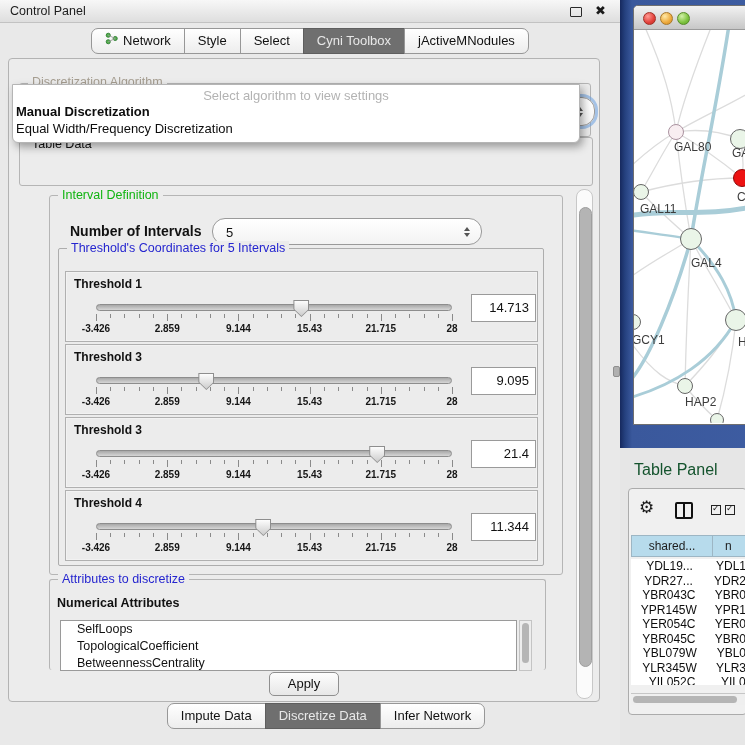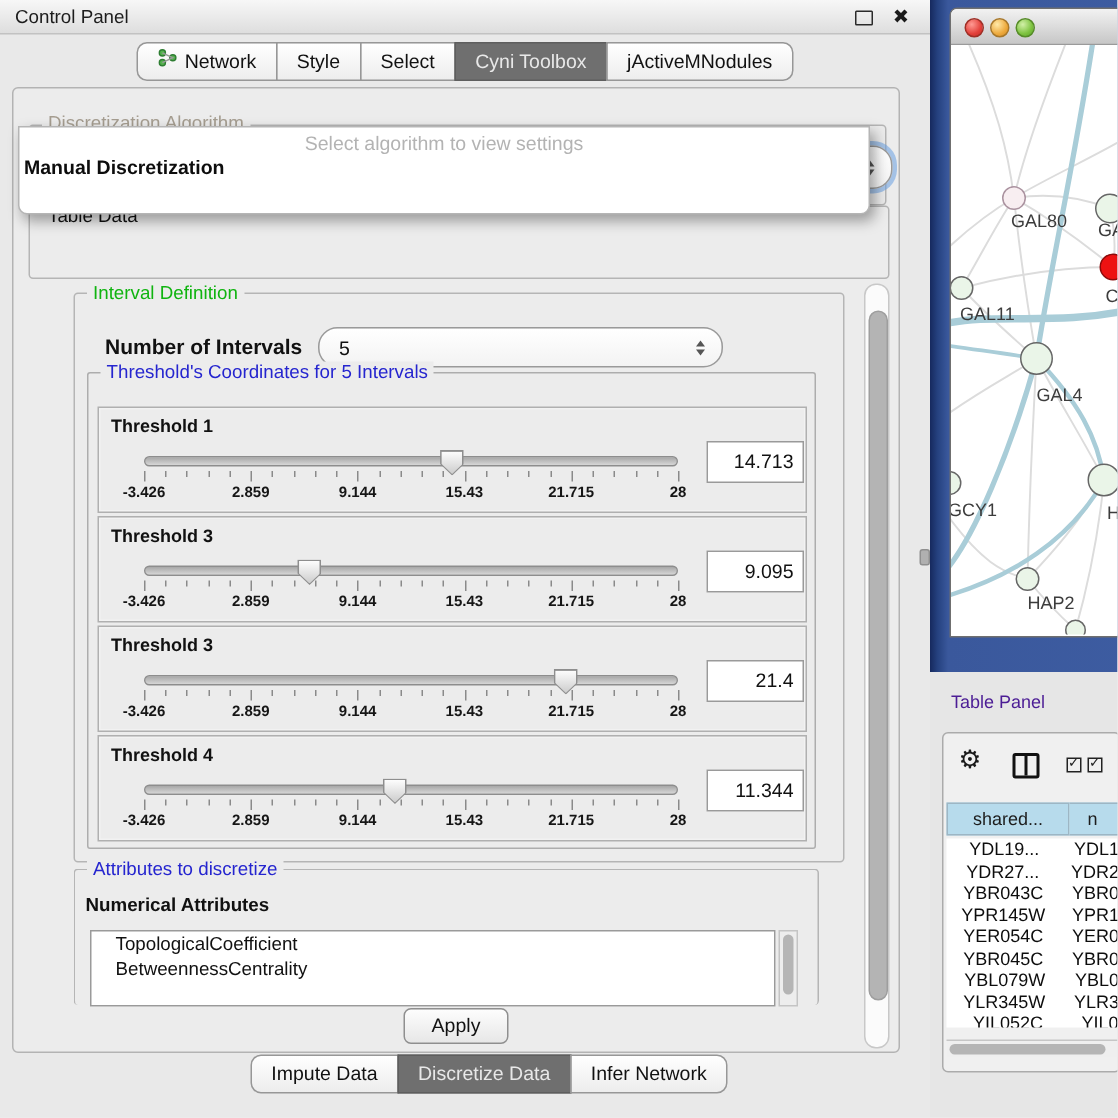--- a/index.html
+++ b/index.html
@@ -124,21 +124,21 @@
   .light.yellow{left:26px;background:radial-gradient(circle at 35% 30%,#ffe9a8,#eda93c 60%,#d08a28);border:1px solid #a8782a;}
   .light.green{left:43px;background:radial-gradient(circle at 35% 30%,#d2f0a8,#7cc23e 60%,#5fa32e);border:1px solid #568c28;}
   .net-canvas{position:absolute;left:0;top:24px;width:118px;height:393px;background:#fff;overflow:hidden;}
   .node{position:absolute;border-radius:50%;background:#eaf5e8;border:1px solid #666;box-sizing:border-box;}
   .node.pink{background:#f8eef1;border-color:#ab93a0;}
   .node.red{background:#ed1212;border-color:#8c0b0b;}
   .nlabel{position:absolute;font-size:12px;color:#3c3c3c;white-space:nowrap;}
 
   
   .tp-strip{position:absolute;left:0;top:448px;width:125px;height:297px;background:#e6e6e6;}
-  .tp-title{position:absolute;left:14px;top:13px;font-size:12px;color:#4c1d95;}
+  .tp-title{position:absolute;left:14px;top:13px;font-size:16px;color:#14532d;}
   .tp-box{position:absolute;left:8px;top:40px;width:117px;height:225px;background:#f0f0f0;
     border:1px solid #ababab;border-radius:4px;overflow:hidden;}
   .gear{position:absolute;left:10px;top:8px;font-size:17px;color:#1a1a1a;}
   .splitico{position:absolute;left:46px;top:13px;width:14px;height:13px;border:2px solid #111;border-radius:2px;}
   .splitico::after{content:'';position:absolute;left:50%;top:0;bottom:0;width:2px;background:#111;transform:translateX(-50%);}
   .cbx{position:absolute;top:16px;width:8px;height:8px;border:1.5px solid #222;}
   .cbx::after{content:"✓";position:absolute;font-size:9px;font-weight:bold;top:-3px;left:0;color:#222;}
   .cbx.c1{left:82px;} .cbx.c2{left:96px;}
   .tp-header{position:absolute;left:2px;top:46px;width:115px;height:22px;display:flex;}
   .tp-header .hc{background:#b7dbec;border:1px solid #9db6c4;box-sizing:border-box;
@@ -394,38 +394,40 @@
         </div>
         <div class="thr-value">11.344</div>
       </div>
     </div>
   </div>
 
   <div class="tgroup group-attrs">
     <span class="tlabel blue">Attributes to discretize</span>
     <span class="attr-title">Numerical Attributes</span>
     <div class="attr-list">
+      <div class="item">SelfLoops</div>
       <div class="item">TopologicalCoefficient</div>
       <div class="item">BetweennessCentrality</div>
     </div>
     <div class="attr-scroll">
         <span class="sthumb"></span>
       </div>
   </div>
 
   <div class="apply-btn">Apply</div>
 
   <div class="vscroll">
       <span class="sthumb"></span>
     </div>
 </div>
 
 <div class="algo-popup">
   <div class="popup-placeholder">Select algorithm to view settings</div>
   <div class="popup-item b">Manual Discretization</div>
+  <div class="popup-item n">Equal Width/Frequency Discretization</div>
 </div>
 
 <div class="tabbar bottom">
   <div class="tab">
       <span>Impute Data</span>
     </div>
   <div class="tab active">
       <span>Discretize Data</span>
     </div>
   <div class="tab">

